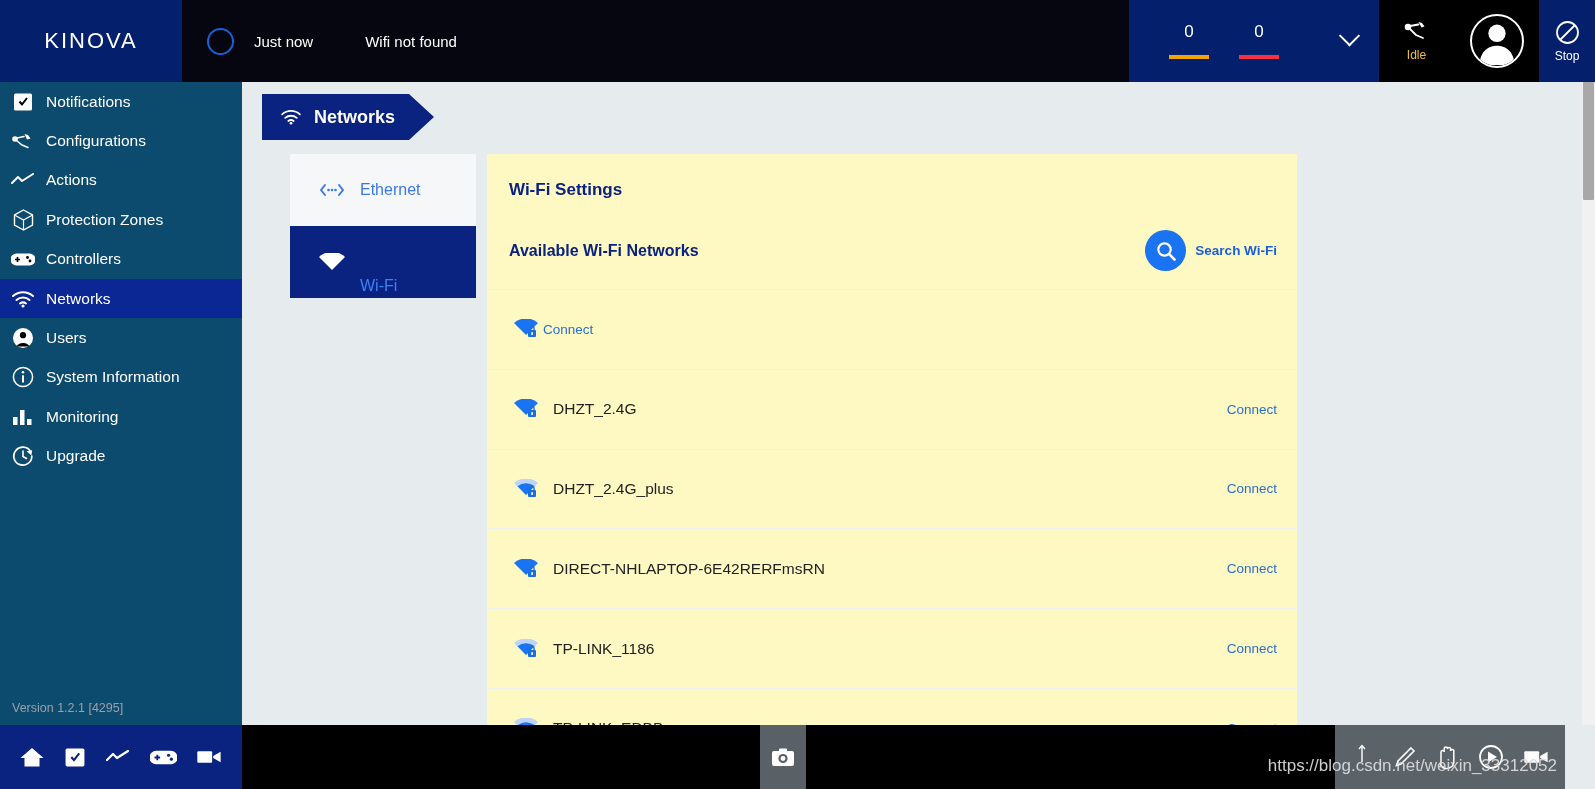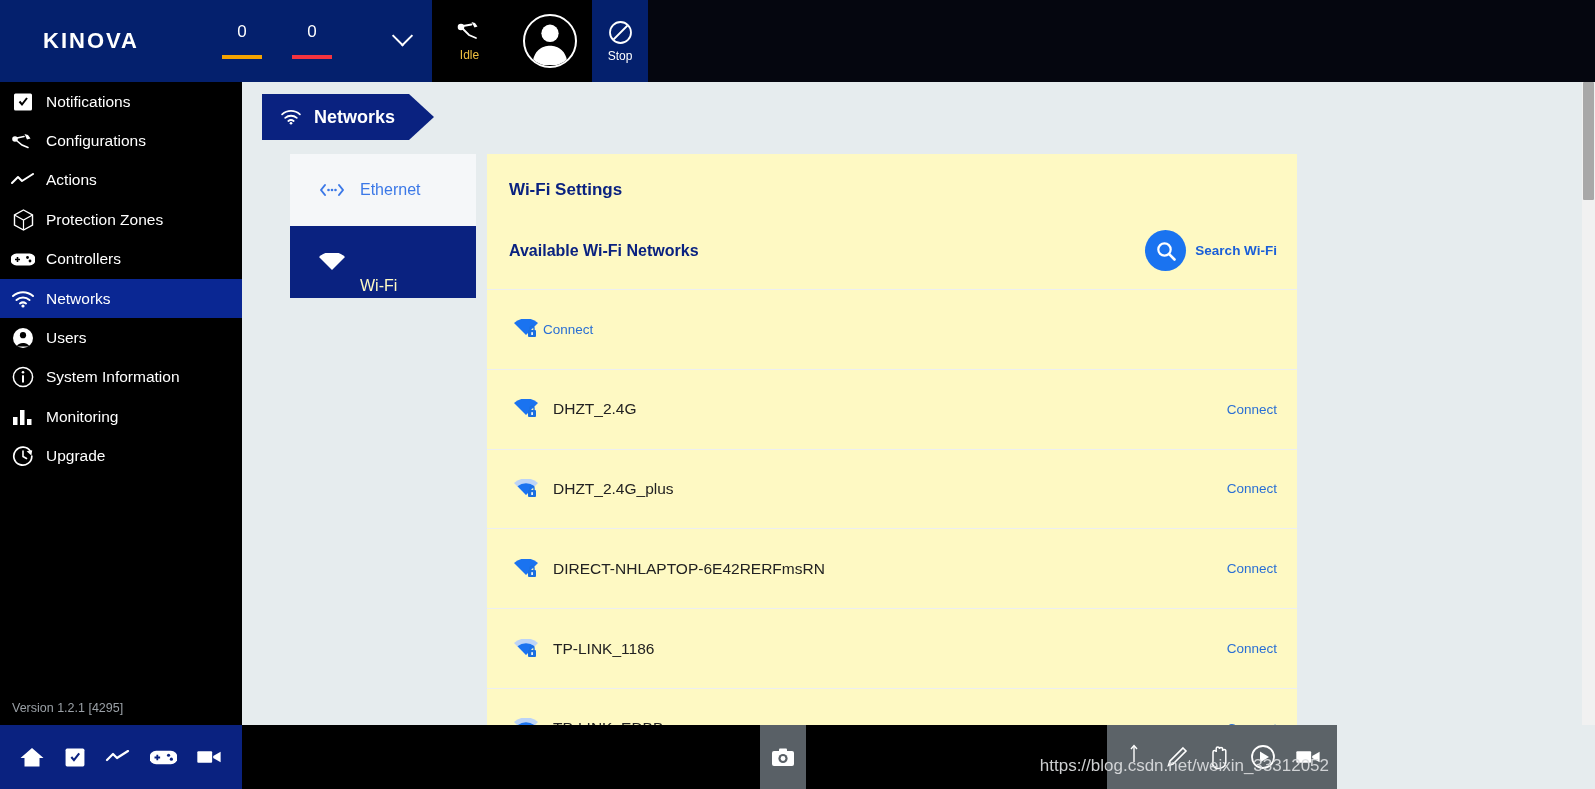--- a/index.html
+++ b/index.html
@@ -8,100 +8,105 @@
     font-family:"Liberation Sans", sans-serif;
     background:#e6ecee;
     color:#222;
     -webkit-font-smoothing:antialiased;
   }
   .app { position:relative; width:1595px; height:789px; overflow:hidden; background:#e6ecee; }
 
   
   .header { position:absolute; top:0; left:0; width:1595px; height:82px; background:#05060f; display:flex; align-items:stretch; z-index:20;}
   .logo-box { width:182px; height:82px; background:#04206d; display:flex; align-items:center; justify-content:center; flex:0 0 182px;}
-  .logo-text { color:#fff; font-size:22px; font-weight:700; letter-spacing:2px; font-family:"Liberation Sans", sans-serif;}
+  .logo-text { color:#fff; font-size:22px; font-weight:400; letter-spacing:2px; font-family:"Liberation Sans", sans-serif;}
   .hdr-mid { flex:1 1 auto; display:flex; align-items:center; padding-left:25px; background:#05060f;}
   .status-ring { width:27px; height:27px; border:2px solid #1464d8; border-radius:50%; flex:0 0 27px;}
   .hdr-txt { color:#fff; font-size:15px; margin-left:20px; white-space:nowrap;}
   .hdr-txt.second { margin-left:52px; }
   .counts-area { width:190px; background:#04206d; display:flex; align-items:center; justify-content:center; gap:30px; flex:0 0 190px;}
   .count-col { display:flex; flex-direction:column; align-items:center; }
   .count-num { color:#fff; font-size:17px; line-height:18px;}
   .count-bar { width:40px; height:4px; margin-top:14px;}
   .chev-area { width:60px; background:#04206d; display:flex; align-items:center; justify-content:center; flex:0 0 60px;}
   .chev { width:15px; height:15px; border-right:2px solid #fff; border-bottom:2px solid #fff; transform:rotate(45deg) translate(-4px,-4px);}
   .robot-area { width:75px; background:#000; display:flex; flex-direction:column; align-items:center; justify-content:center; flex:0 0 75px;}
   .robot-label { color:#f0c040; font-size:12px; margin-top:4px;}
   .avatar-area { width:85px; background:#000; display:flex; align-items:center; justify-content:center; flex:0 0 85px;}
   .avatar { width:54px; height:54px; border-radius:50%; border:2px solid #fff; display:flex; align-items:flex-end; justify-content:center; overflow:hidden; background:#000;}
   .stop-area { width:56px; background:#04206d; display:flex; flex-direction:column; align-items:center; justify-content:center; flex:0 0 56px;}
   .stop-label { color:#fff; font-size:12px; margin-top:4px;}
 
   
-  .sidebar { position:absolute; top:82px; left:0; width:242px; height:643px; background:#000000; z-index:15;text-align:right; }
+  .sidebar { position:absolute; top:82px; left:0; width:242px; height:643px; background:#0c4a6e; z-index:15;text-align:right; }
   .nav-item { height:39.4px; display:flex; align-items:center; padding-left:8px; cursor:pointer; }
   .nav-item.active { background:#0a2793; }
   .nav-ico { width:30px; height:26px; display:flex; align-items:center; justify-content:center; flex:0 0 30px; color:#fff;}
   .nav-label { color:#fff; font-size:15.5px; margin-left:8px;}
   .version { position:absolute; bottom:10px; left:12px; color:#9aa0a6; font-size:12.5px;}
 
   
   .main { position:absolute; top:82px; left:242px; width:1341px; height:643px; background:#e6ecee; overflow:hidden;}
   .tab-banner { position:absolute; top:12px; left:20px; height:46px; display:flex; align-items:center; }
   .tab-banner .body { height:46px; background:#0a2280; display:flex; align-items:center; padding:0 14px 0 18px; }
   .tab-banner .arrow { width:0; height:0; border-top:23px solid transparent; border-bottom:23px solid transparent; border-left:25px solid #0a2280;}
   .tab-label { color:#fff; font-size:18px; font-weight:bold; margin-left:12px;}
 
   .left-panel { position:absolute; top:72px; left:20px; width:214px;padding-left:28px; }
   .lp-item { height:72px; display:flex; align-items:center; padding-left:28px; cursor:pointer;}
   .lp-item.eth { background:#f5f7f9; }
   .lp-item.wifi { background:#0a2280; }
   .lp-ico { width:34px; display:flex; align-items:center; justify-content:flex-start; flex:0 0 34px;}
   .lp-label { font-size:16px; margin-left:8px;}
   .lp-item.eth .lp-label { color:#3b78e7; }
-  .lp-item.wifi .lp-label { color:#fef9c3;margin-top:48px; }
+  .lp-item.wifi .lp-label { color:#3b82f6;margin-top:48px; }
 
   .card { position:absolute; top:72px; left:245px; width:810px; background:#fef9c3; min-height:575px; }
   .card-title { font-size:17px; font-weight:bold; color:#0a2280; padding:26px 0 0 22px;}
   .avail-row { display:flex; align-items:center; justify-content:space-between; padding:30px 20px 18px 22px;}
   .avail-title { font-size:16px; font-weight:bold; color:#0a2280;text-align:center;}
   .search-wrap { display:flex; align-items:center; cursor:pointer;}
   .search-circle { width:41px; height:41px; border-radius:50%; background:#1a73f0; display:flex; align-items:center; justify-content:center;}
   .search-label { color:#1a5fd8; font-size:13.5px; font-weight:bold; margin-left:9px;}
 
   .net-row { height:79.8px; display:flex; align-items:center; border-top:1px solid #edeff1; padding:0 20px 0 22px;}
   .net-row:first-of-type { border-top:none; }
   .net-ico { width:34px; flex:0 0 34px; display:flex; align-items:center; justify-content:center;}
   .net-name { font-size:15.5px; color:#222; margin-left:10px; flex:1 1 auto; white-space:nowrap;}
   .connect-link { color:#2a6fd4; font-size:13.5px; cursor:pointer;}
 
   
   .page-scroll-track { position:absolute; top:82px; right:0; width:13px; height:643px; background:#f1f1f1; z-index:16;}
   .page-scroll-thumb { position:absolute; top:0; left:1px; width:11px; height:118px; background:#a8a8a8; border-radius:1px;}
 
   
-  .taskbar { position:absolute; bottom:0; left:0; width:1337px; height:64px; background:#000; display:flex; align-items:center; z-index:25;}
+  .taskbar { position:absolute; bottom:0; left:0; width:1565px; height:64px; background:#000; display:flex; align-items:center; z-index:25;}
   .tb-left { width:242px; height:64px; background:#0a2280; display:flex; align-items:center; justify-content:space-around; padding:0 10px;}
   .tb-ico { color:#fff; display:flex; align-items:center; justify-content:center; cursor:pointer;}
   .tb-cam { position:absolute; left:760px; top:0; width:46px; height:64px; background:#596066; display:flex; align-items:center; justify-content:center; cursor:pointer;}
   .tb-rec { position:absolute; right:0; top:0; width:230px; height:64px; background:#5c6368; display:flex; align-items:center; justify-content:center; gap:18px;}
   .watermark { position:absolute; right:8px; bottom:13px; color:#d8dadc; font-size:17px; white-space:nowrap; letter-spacing:0px; opacity:.95; z-index:30;}
   svg { display:block; }
 </style>
 </head>
 <body>
 
 <div class="app">
 
   <div class="header">
 
     <div class="logo-box">
       <span class="logo-text">KINOVA</span>
     </div>
 
+    <div class="hdr-mid">
+      <div class="status-ring"></div>
+      <span class="hdr-txt">Just now</span>
+      <span class="hdr-txt second">Wifi not found</span>
+    </div>
 
     <div class="counts-area">
       <div class="count-col">
         <span class="count-num">0</span>
         <span class="count-bar" style="background:#f5a300"></span>
       </div>
       <div class="count-col">
         <span class="count-num">0</span>
         <span class="count-bar" style="background:#f5333f"></span>
       </div>

